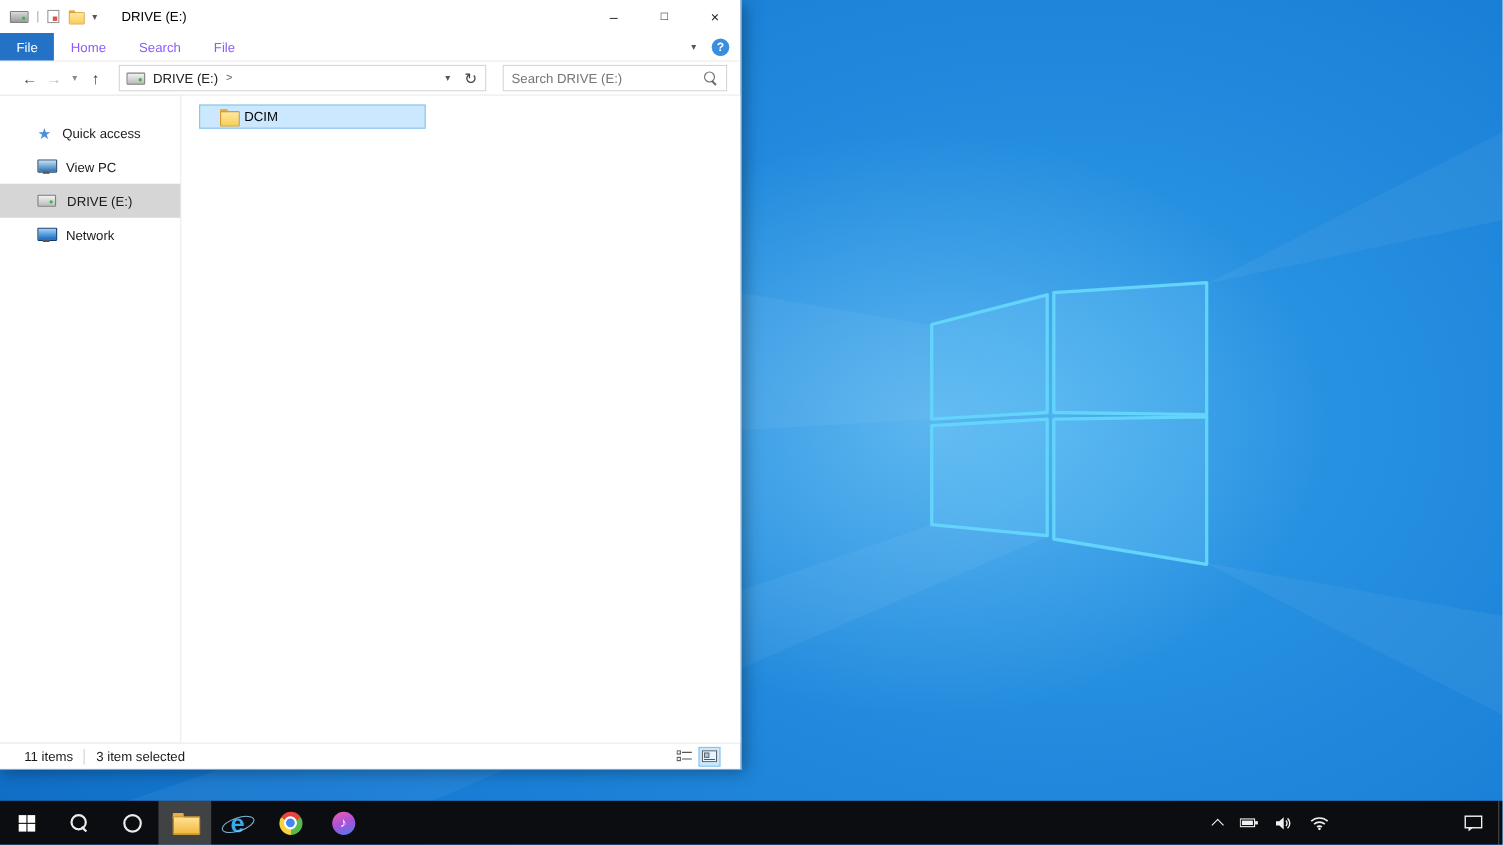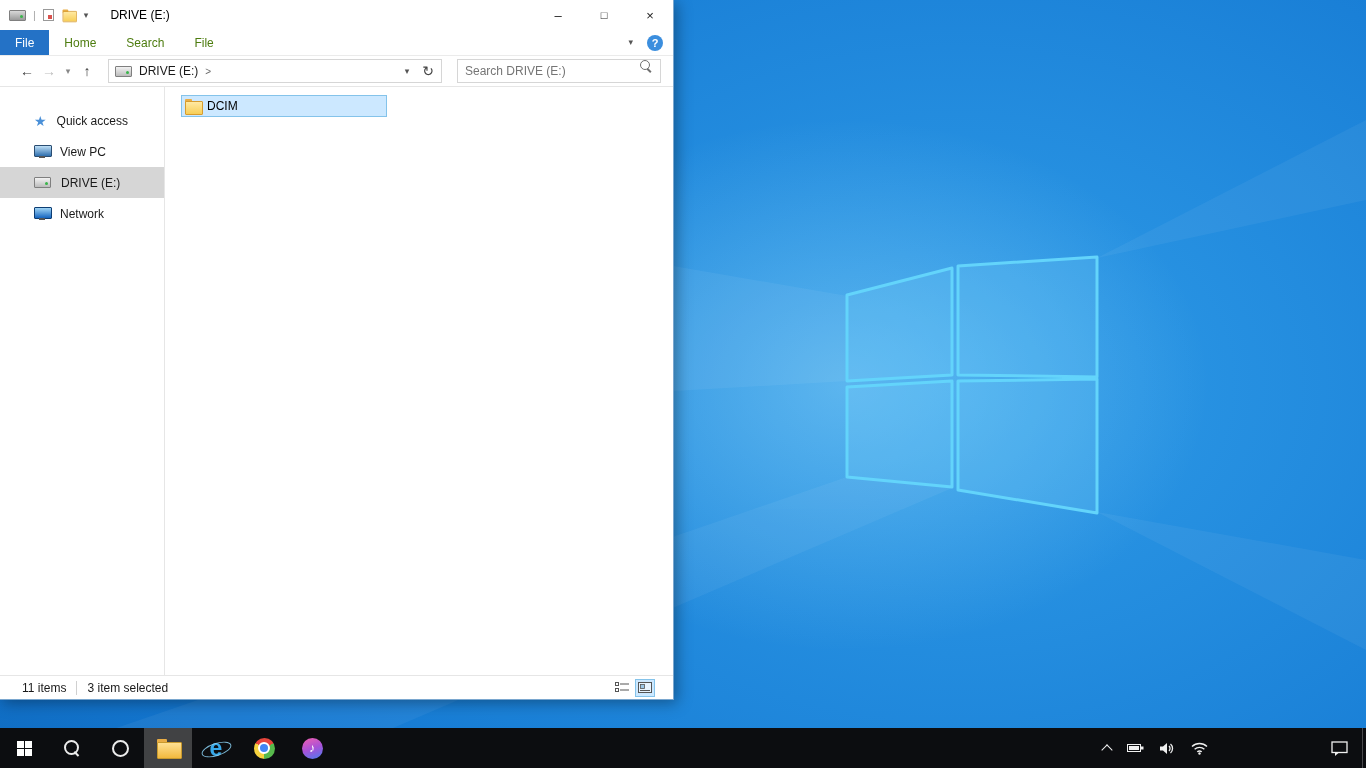--- a/index.html
+++ b/index.html
@@ -22,49 +22,49 @@
   .qat-divider{color:#a8a8a8;font-size:11px}
   .qat-chev,.addr-chev,.ribbon-chev,.nav-chev{font-size:9px;color:#555;line-height:1}
   .title-text{margin-left:22px;font-size:12px;color:#000}
   .win-controls{position:absolute;right:0;top:0;display:flex;height:100%}
   .win-btn{width:46px;height:30px;display:flex;align-items:center;justify-content:center;
     font-size:13px;color:#1a1a1a;cursor:default}
   .win-btn.max span{font-size:11px}
   
   .ribbon{height:26px;display:flex;align-items:stretch;position:relative;border-bottom:1px solid #ebebeb;flex:0 0 auto}
   .tab-file{background:#2472c6;color:#fff;font-size:12px;padding:0 15px;display:flex;align-items:center}
-  .tab{font-size:12px;color:#4d7c0f;padding:0 15px;display:flex;align-items:center}
+  .tab{font-size:12px;color:#8b5cf6;padding:0 15px;display:flex;align-items:center}
   .ribbon-right{position:absolute;right:10px;top:0;height:100%;display:flex;gap:14px;align-items:center}
   .help-circle{width:16px;height:16px;border-radius:50%;background:#3b8ede;color:#fff;font-size:11px;
     font-weight:bold;display:flex;align-items:center;justify-content:center}
   
   .navbar{height:31px;display:flex;align-items:center;padding:0 12px 0 16px;border-bottom:1px solid #e6e6e6;flex:0 0 auto}
   .nav-arrow{font-size:14px;color:#3a3a3a;width:22px;text-align:center}
   .nav-arrow.disabled{color:#bdbdbd}
   .nav-chev{width:16px;text-align:center;color:#888}
   .up-arrow{margin-right:10px}
   .addressbar{width:334px;height:24px;border:1px solid #d6d6d6;display:flex;align-items:center;
     padding:0 2px 0 6px;gap:7px;background:#fff}
   .addr-text{font-size:12px;color:#1a1a1a;white-space:nowrap}
   .addr-sep{font-size:10px;color:#6a6a6a}
   .addr-right{margin-left:auto;display:flex;align-items:center}
   .addr-dd{width:20px;text-align:center}
   .refresh-btn{width:22px;height:22px;display:flex;align-items:center;justify-content:center;
     font-size:14px;color:#444}
   .searchbox{margin-left:auto;width:204px;height:24px;border:1px solid #d6d6d6;display:flex;
-    padding:0 7px;background:#fff}
+    align-items:center;padding:0 7px;background:#fff}
   .searchbox input{border:none;outline:none;flex:1;font-size:12px;color:#444;font-family:inherit;background:transparent}
   
   .content{flex:1;display:flex;min-height:0}
   .sidebar{width:165px;border-right:1px solid #e6e6e6;padding-top:18px;flex:0 0 auto}
   .side-item{height:31px;display:flex;align-items:center;gap:10px;padding-left:34px;font-size:12px;color:#1a1a1a}
   .side-item.selected{background:#d6d6d6}
   .main{flex:1;position:relative;background:#fff}
   .file-item{position:absolute;left:16px;top:8px;width:206px;height:22px;background:#cce8ff;
-    border:1px solid #84c3ea;display:flex;align-items:center;gap:6px;padding:0 3px;font-size:12px;color:#000}
+    border:1px solid #84c3ea;display:flex;align-items:center;gap:6px;padding:0 18px;font-size:12px;color:#000}
   
   .statusbar{height:24px;border-top:1px solid #e6e6e6;display:flex;align-items:center;
     padding:0 10px 0 22px;font-size:12px;color:#1a1a1a;gap:10px;flex:0 0 auto}
   .status-divider{width:1px;height:14px;background:#d0d0d0}
   .status-views{margin-left:auto;display:flex;gap:3px;padding-right:8px}
   .view-btn{width:20px;height:18px;display:flex;align-items:center;justify-content:center;border:1px solid transparent}
   .view-btn.selected{background:#cce8ff;border-color:#84c3ea}
   
   .folder{width:16px;height:14px;position:relative;flex:0 0 auto}
   .folder::before{content:"";position:absolute;left:0;top:0;width:7px;height:4px;background:#e9ad45;border-radius:1px 1px 0 0}

